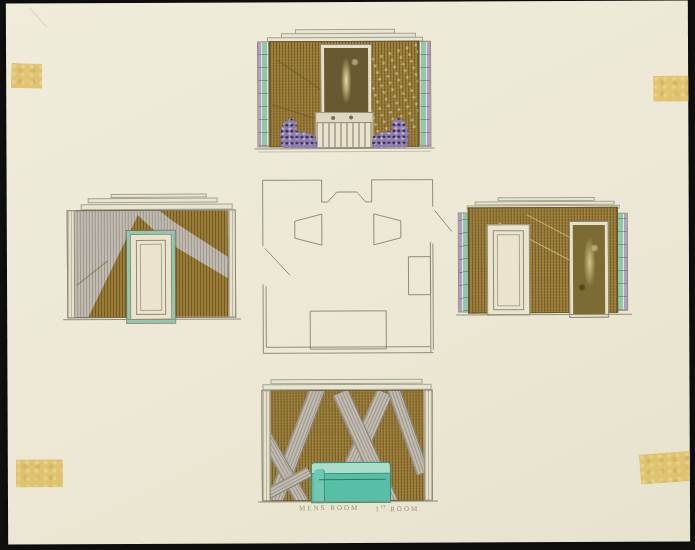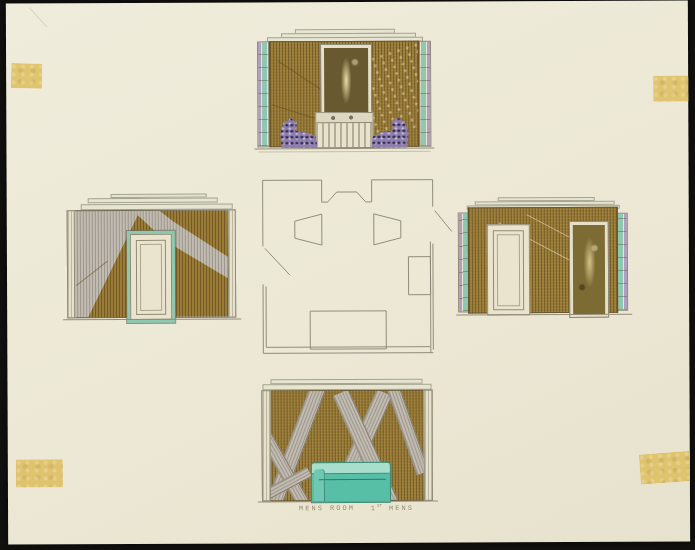--- a/index.html
+++ b/index.html
@@ -102,22 +102,22 @@
   .sofa .arm{position:absolute;left:2px;top:6px;width:10px;bottom:0;background:#6fc9b2;border-right:1px solid #3c8c76;border-radius:4px 4px 0 0;}
   .sparkle{
     position:absolute;
     background-image:radial-gradient(circle,rgba(244,238,212,.9) 1px,rgba(0,0,0,0) 1.6px);
     background-size:9px 7px;opacity:.5;transform:rotate(-18deg);
   }
   .hairline{position:absolute;height:1px;background:rgba(96,78,40,.55);transform-origin:0 0;}
   .lightline{position:absolute;height:1px;background:rgba(240,232,206,.55);transform-origin:0 0;}
   
   .caption{
-    position:absolute;display:flex;align-items:flex-end;
-    font-family:Liberation Mono, monospace;font-size:7px;letter-spacing:2px;
+    position:absolute;display:flex;align-items:flex-start;
+    font-family:Liberation Serif, serif;font-size:7px;letter-spacing:2px;
     color:#9c8e70;white-space:nowrap;
   }
   .caption .gap{display:inline-block;width:16px;}
   .caption sup{font-size:4px;letter-spacing:0;margin-right:1px;}
   .crease{position:absolute;width:26px;height:1px;background:rgba(90,85,70,.18);transform:rotate(48deg);transform-origin:0 0;}
   svg.plan{position:absolute;}
 </style>
 </head>
 <body>
 
@@ -227,17 +227,17 @@
 
         <rect x="152.5" y="87" width="22" height="38"></rect>
 
         <rect x="54" y="141" width="76" height="38"></rect>
       </g>
     </svg>
 
     <div class="caption" style="left:291px;top:502px;">
       <span>MENS ROOM</span>
       <span class="gap"></span>
-      <span><span>1</span><sup>ST</sup> <span>MENS</span></span>
+      <span><span>1</span><sup>ST</sup> <span>ROOM</span></span>
     </div>
 
   </div>
 </div>
 
 </body></html>

